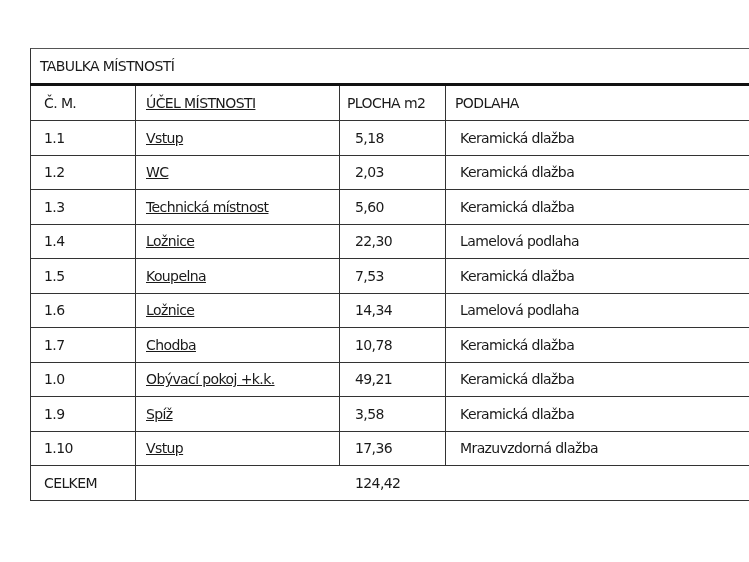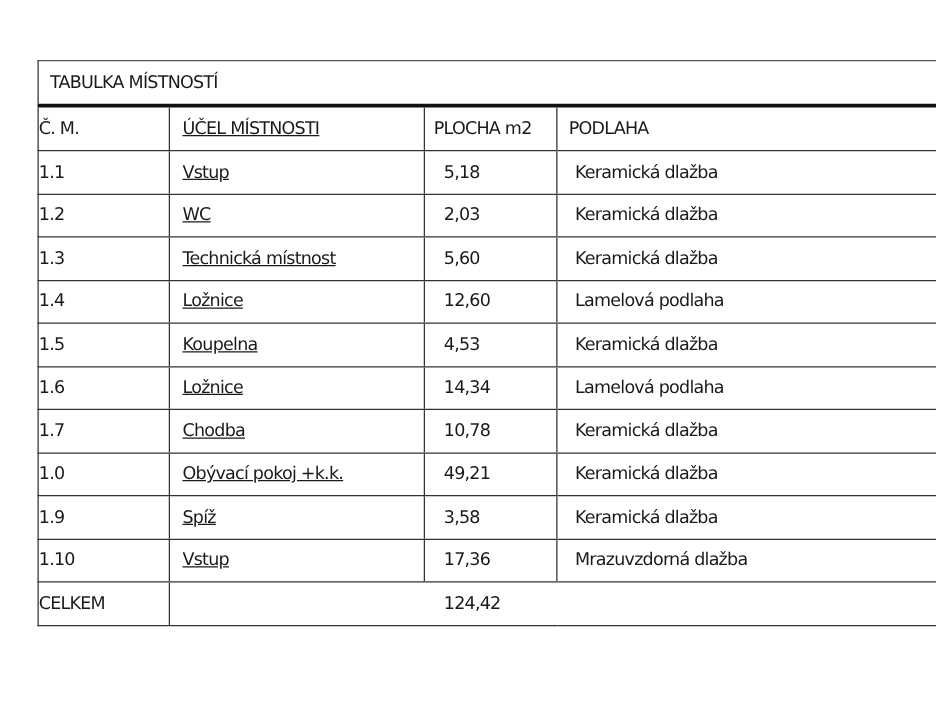--- a/index.html
+++ b/index.html
@@ -7,21 +7,21 @@
          font-family: "DejaVu Sans", sans-serif; color: #1a1a1a; }
   .sheet { position: absolute; left: 30px; top: 48px; width: 740px; }
   .title-row { height: 35px; border-top: 1px solid #555; border-left: 1px solid #333;
                display: flex; align-items: center; padding-left: 9px;
                font-size: 14px; letter-spacing: -0.6px; box-sizing: border-box; }
   .thick { height: 3px; background: #111; }
   table { border-collapse: collapse; table-layout: fixed; width: 740px; }
   td { height: 34.5px; padding: 0; border-bottom: 1.2px solid #333; border-left: 1px solid #333;
        font-size: 14px; letter-spacing: -0.6px; vertical-align: middle; white-space: nowrap;
        box-sizing: border-box; }
-  td.c1 { width: 105px; padding-left: 0; }
+  td.c1 { width: 105px; padding-left: 13px; }
   td.c2 { width: 204px; padding-left: 10px; text-decoration: underline; }
   td.c3 { width: 106px; padding-left: 15px; }
   td.c4 { padding-left: 14px; }
   tr.head td.c3 { padding-left: 7px; margin-top: 44px; }
   tr.head td.c4 { padding-left: 9px; }
   tr.total td.span { padding-left: 219px; border-left: 1px solid #333; }
 </style>
 </head>
 <body>
 
@@ -50,27 +50,27 @@
     </tr>
     <tr>
       <td class="c1">1.3</td>
       <td class="c2">Technická místnost</td>
       <td class="c3">5,60</td>
       <td class="c4">Keramická dlažba</td>
     </tr>
     <tr>
       <td class="c1">1.4</td>
       <td class="c2">Ložnice</td>
-      <td class="c3">12,60</td>
+      <td class="c3">22,30</td>
       <td class="c4">Lamelová podlaha</td>
     </tr>
     <tr>
       <td class="c1">1.5</td>
       <td class="c2">Koupelna</td>
-      <td class="c3">4,53</td>
+      <td class="c3">7,53</td>
       <td class="c4">Keramická dlažba</td>
     </tr>
     <tr>
       <td class="c1">1.6</td>
       <td class="c2">Ložnice</td>
       <td class="c3">14,34</td>
       <td class="c4">Lamelová podlaha</td>
     </tr>
     <tr>
       <td class="c1">1.7</td>

